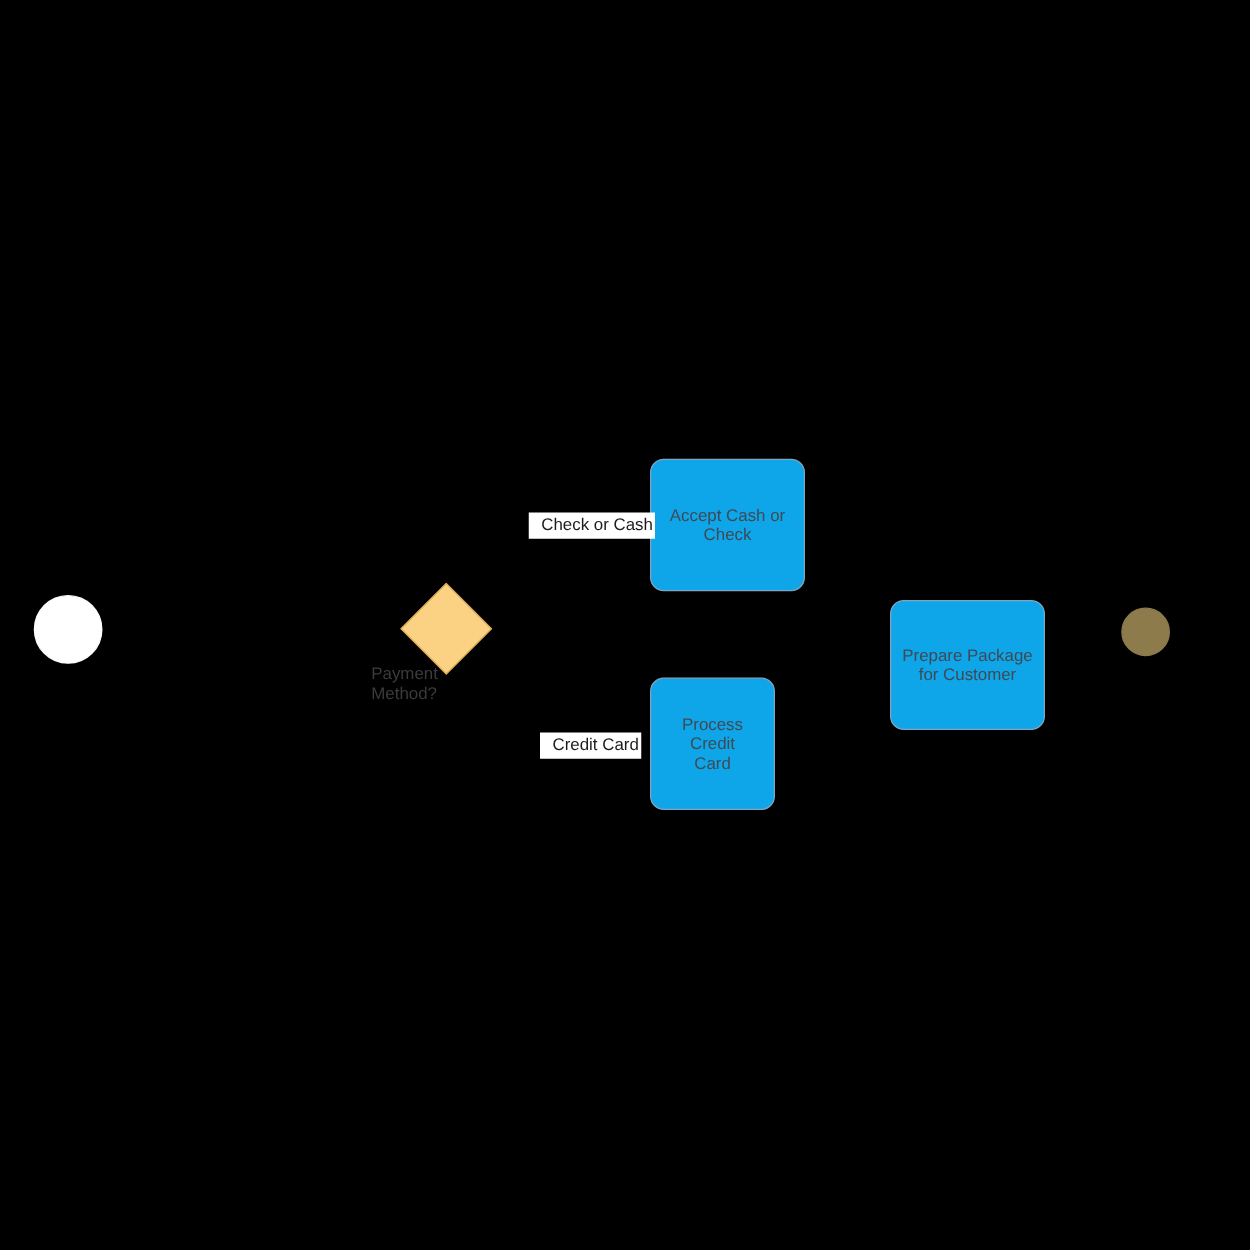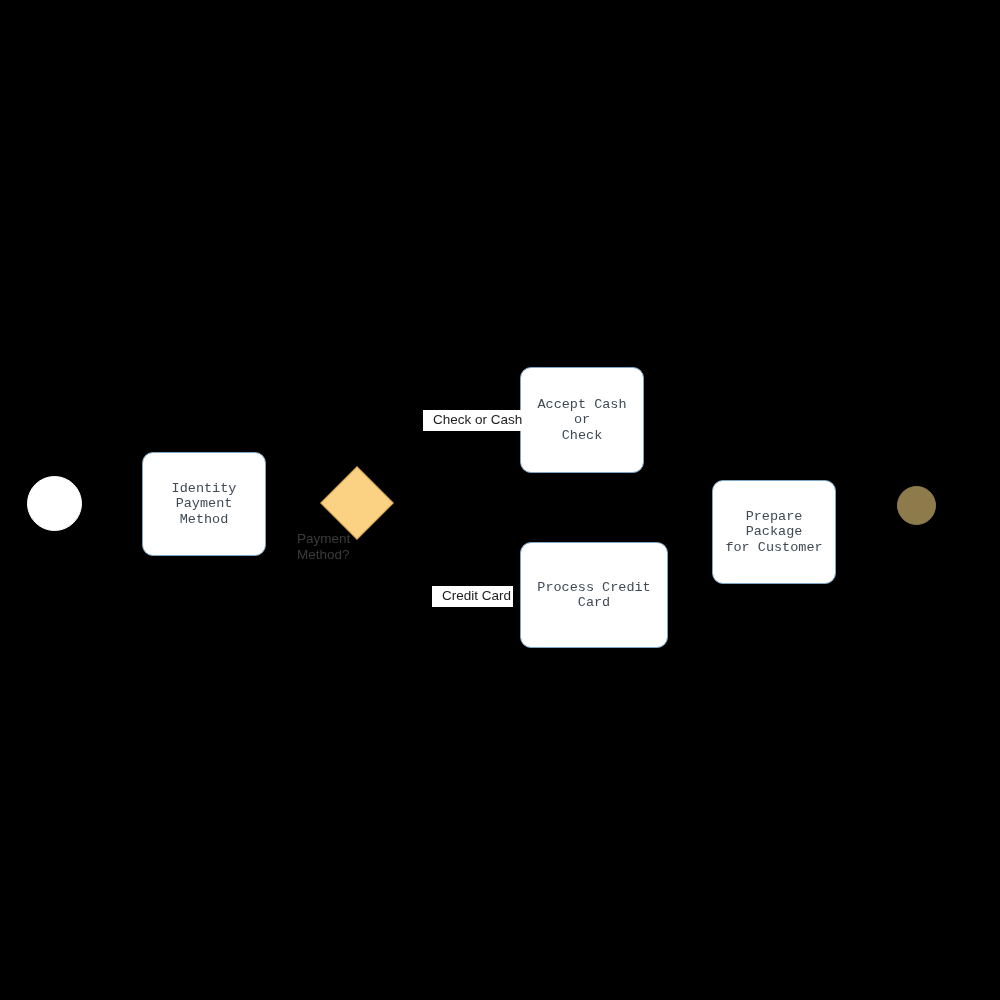--- a/index.html
+++ b/index.html
@@ -28,29 +28,28 @@
     font-size: 13.5px;
     line-height: 15.5px;
     color: #3f4a54;
     text-align: center;
     white-space: pre-line;
   }
 
   
   .process {
     position: absolute;
-    background: #ffffff;
+    background: #0ea5e9;
     border: 1px solid #7ea6c4;
     border-radius: 11px;
     display: flex;
     align-items: center;
     justify-content: center;
     box-sizing: border-box;
     padding: 4px 8px;
-    font-family: Liberation Mono, monospace;
   }
 
   
   .decision-wrap {
     position: absolute;
   }
   .decision-shape {
     position: absolute;
     left: 0; top: 0;
     width: 100%;
@@ -119,37 +118,33 @@
       <polygon points="142,503 134,499 134,507"></polygon>
       <polygon points="520,420 512,416 512,424"></polygon>
       <polygon points="520,595 512,591 512,599"></polygon>
       <polygon points="712,504 704,500 704,508"></polygon>
       <polygon points="897,504 889,500 889,508"></polygon>
     </g>
   </svg>
 
   <div class="terminator start" style="left:27px; top:476px; width:53px; height:53px;"></div>
 
-  <div class="process" style="left:142px; top:452px; width:124px; height:104px;">
-    <span class="node-label">Identity Payment
-Method</span>
-  </div>
 
   <div class="decision-wrap" style="left:331px; top:477px; width:52px; height:52px;">
     <div class="decision-shape"></div>
     <div class="decision-text">Payment
 Method?</div>
   </div>
 
   <div class="process" style="left:520px; top:367px; width:124px; height:106px;">
     <span class="node-label">Accept Cash or
 Check</span>
   </div>
 
-  <div class="process" style="left:520px; top:542px; width:148px; height:106px;">
+  <div class="process" style="left:520px; top:542px; width:100px; height:106px;">
     <span class="node-label">Process Credit
 Card</span>
   </div>
 
   <div class="process" style="left:712px; top:480px; width:124px; height:104px;">
     <span class="node-label">Prepare Package
 for Customer</span>
   </div>
 
   <div class="terminator end" style="left:897px; top:486px; width:37px; height:37px;"></div>

